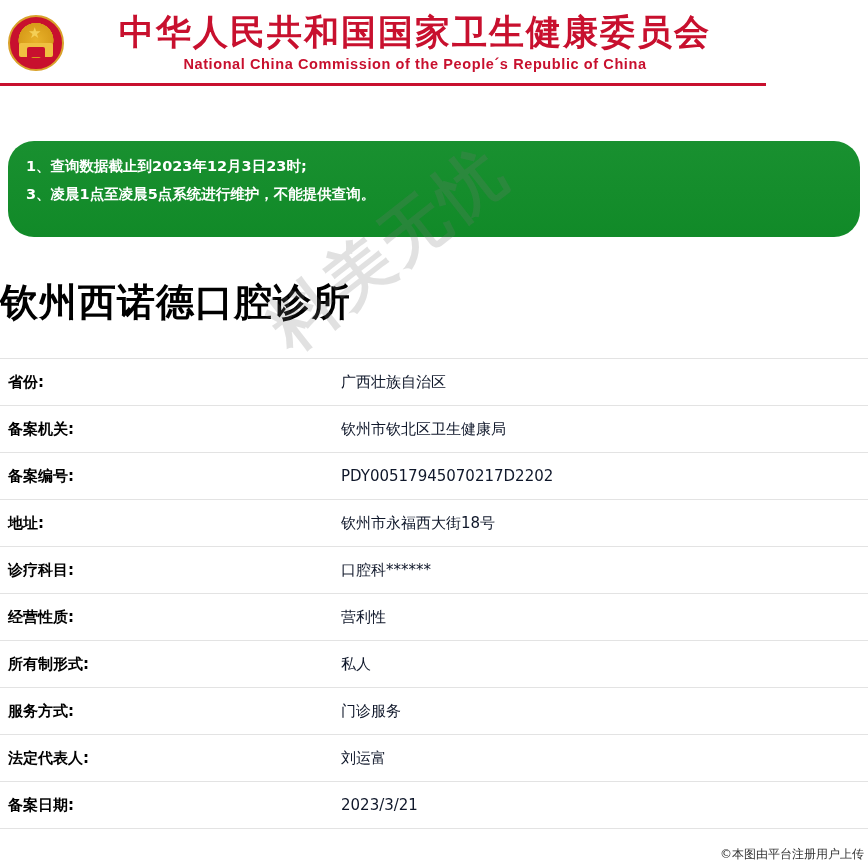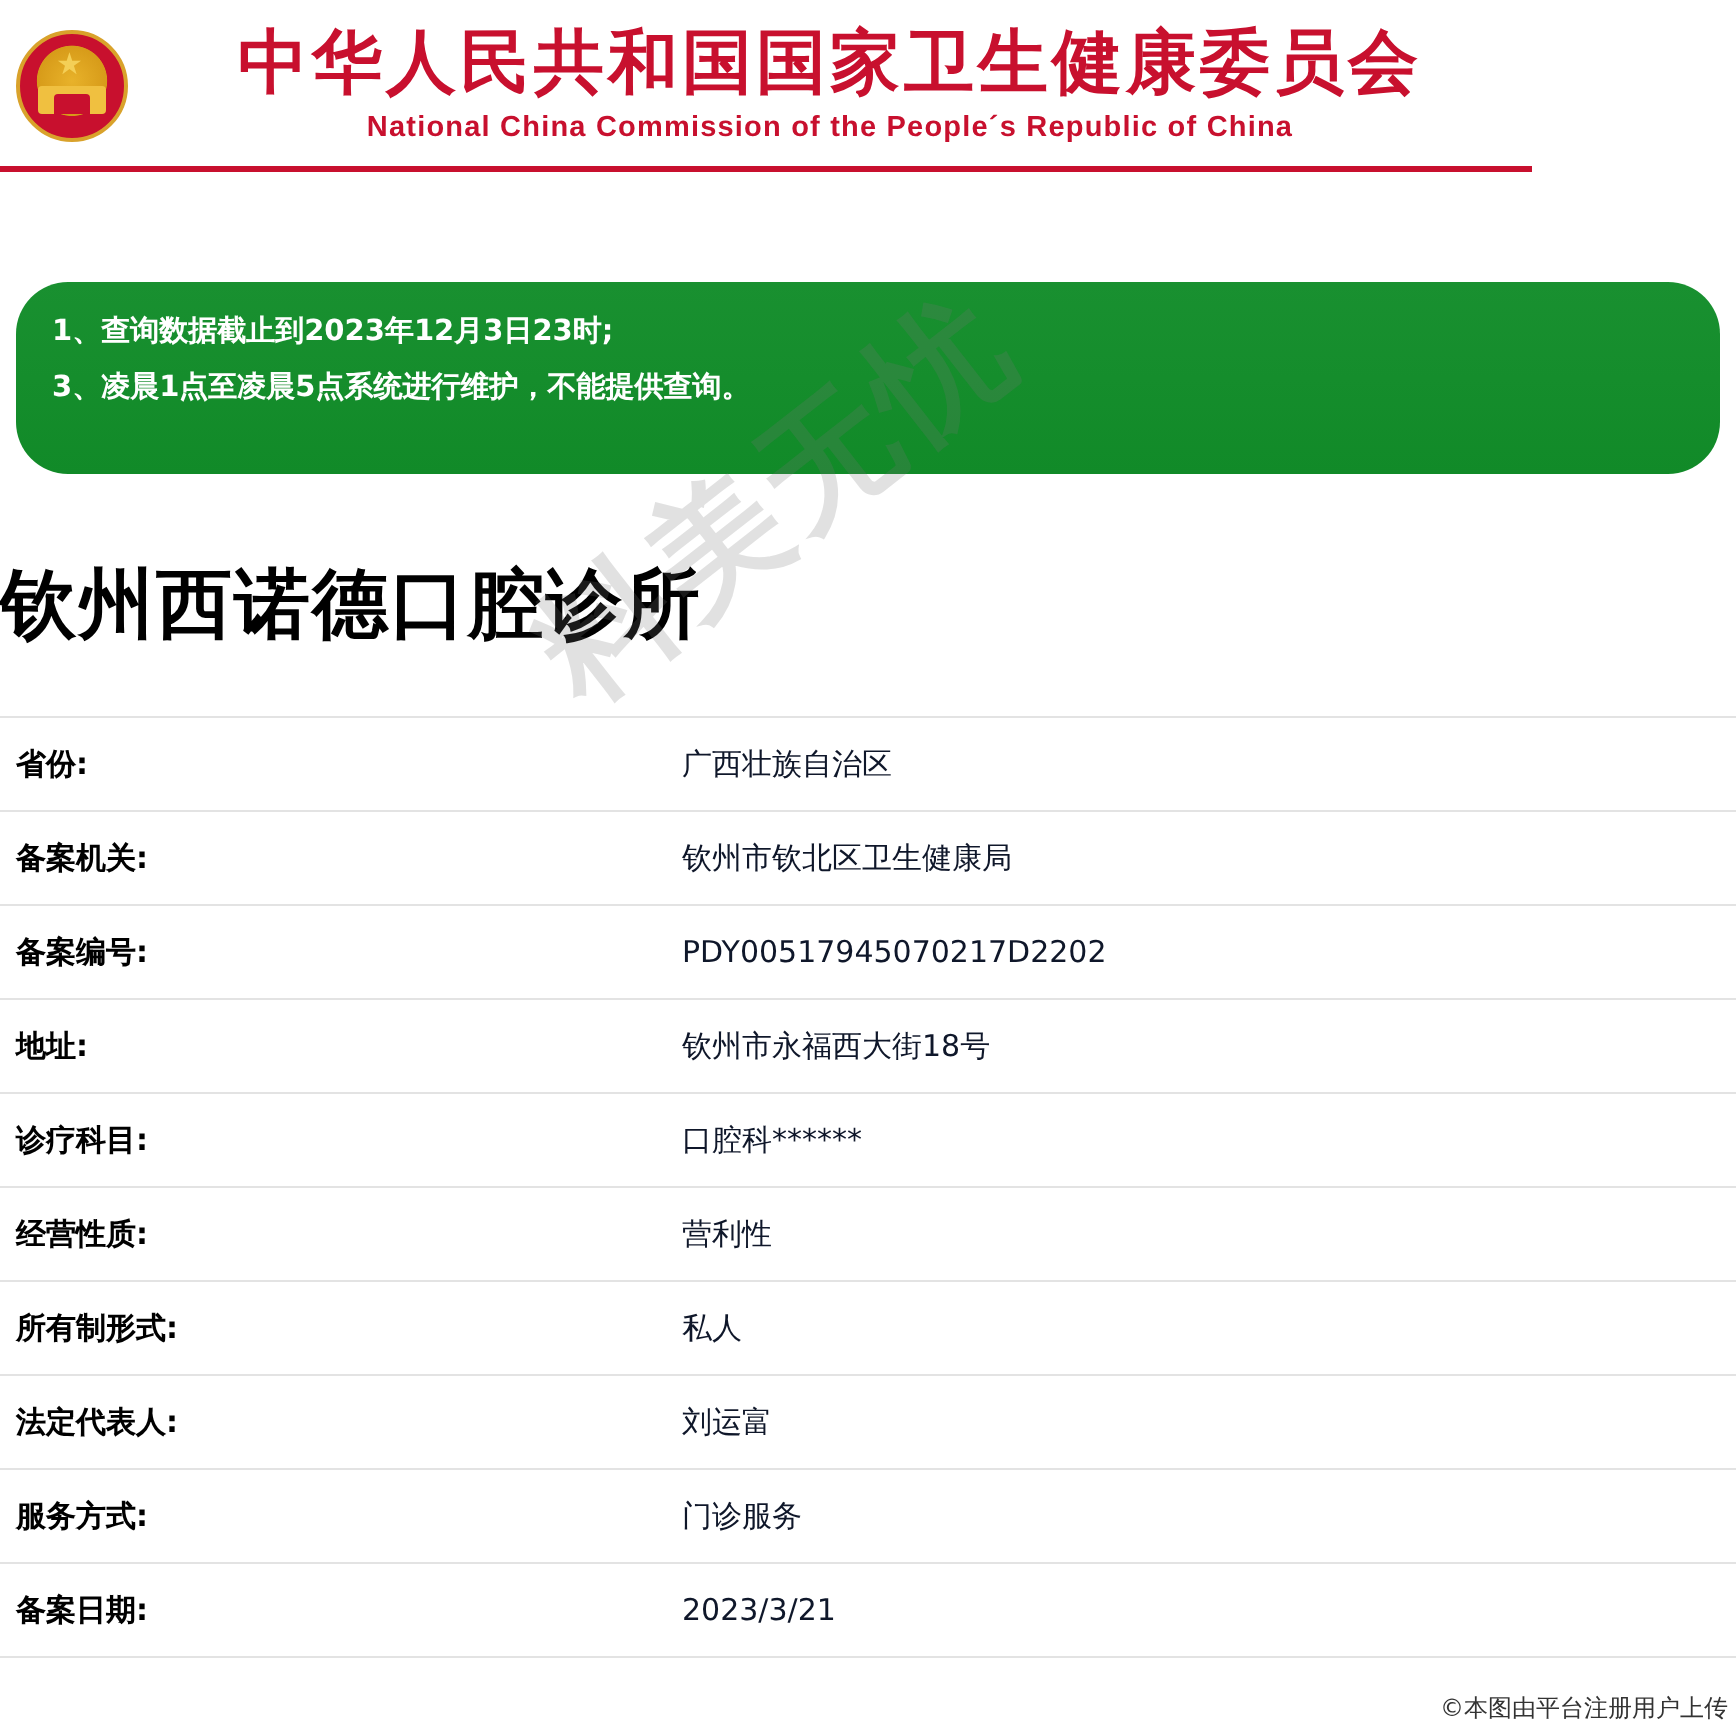--- a/index.html
+++ b/index.html
@@ -227,28 +227,28 @@
     </tr>
     <tr>
       <td class="label">经营性质:</td>
       <td class="value">营利性</td>
     </tr>
     <tr>
       <td class="label">所有制形式:</td>
       <td class="value">私人</td>
     </tr>
     <tr>
+      <td class="label">服务方式:</td>
+      <td class="value">门诊服务</td>
+    </tr>
+    <tr>
       <td class="label">法定代表人:</td>
       <td class="value">刘运富</td>
     </tr>
     <tr>
-      <td class="label">服务方式:</td>
-      <td class="value">门诊服务</td>
-    </tr>
-    <tr>
       <td class="label">备案日期:</td>
       <td class="value">2023/3/21</td>
     </tr>
   </tbody>
 </table>
 
 <div class="watermark">料美无忧</div>
 <div class="corner-mark">©本图由平台注册用户上传</div>
 
 </body></html>

